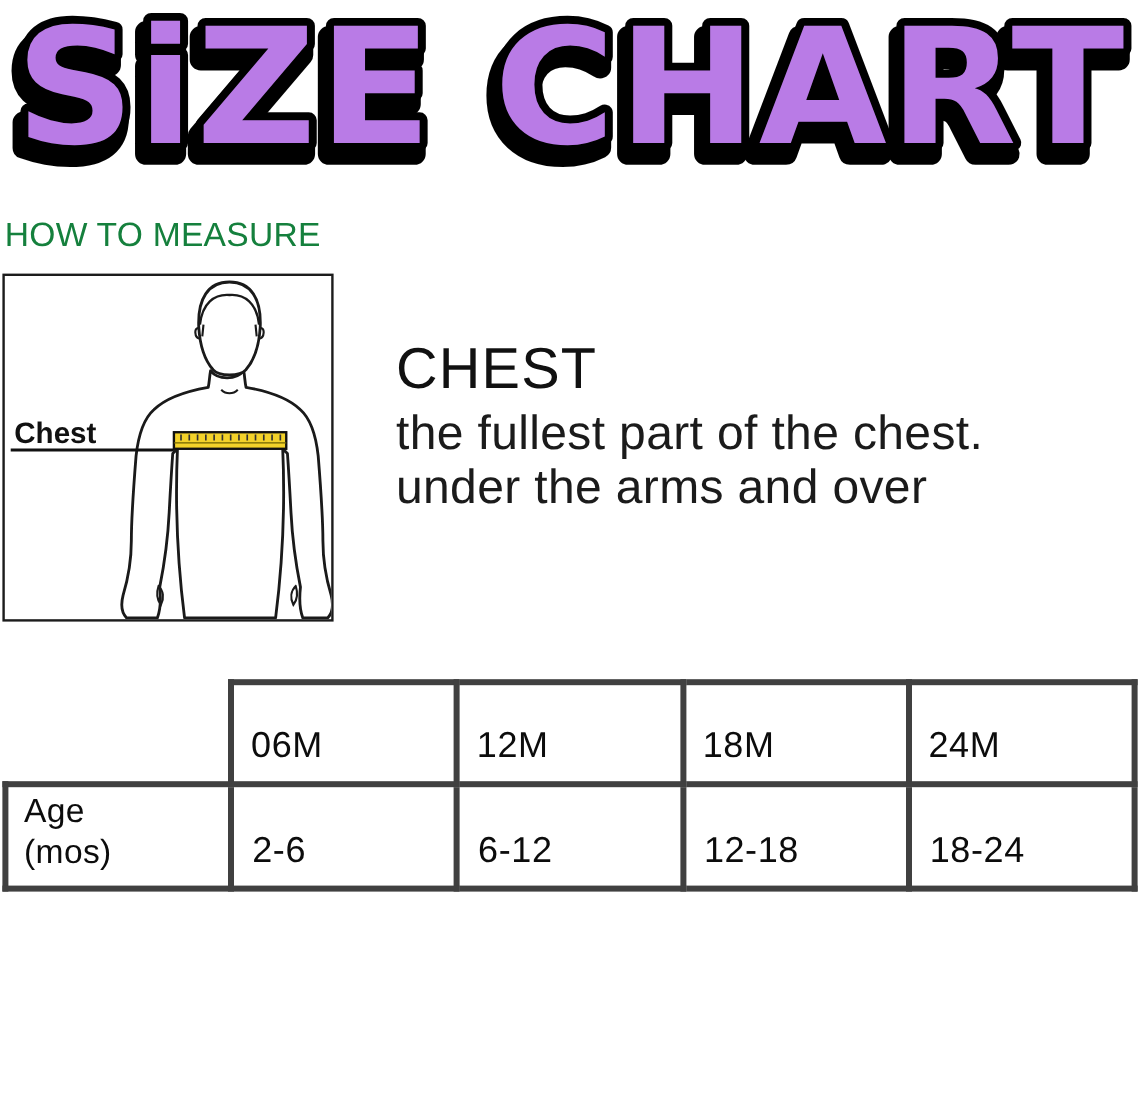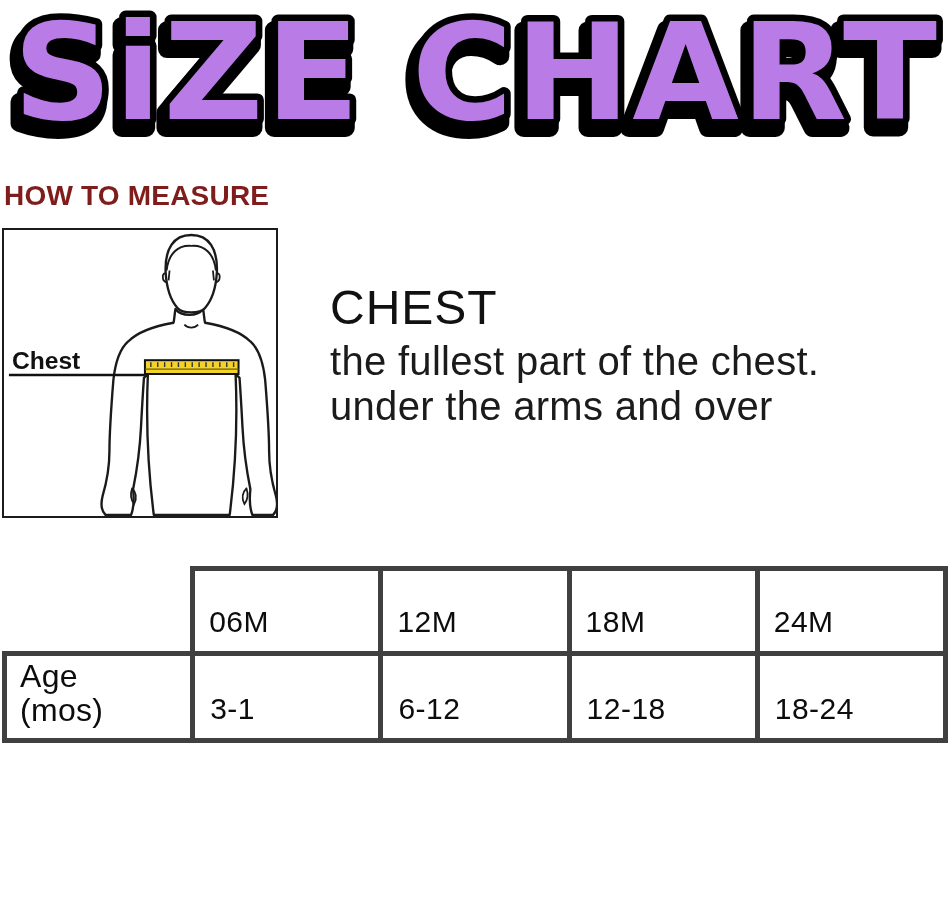--- a/index.html
+++ b/index.html
@@ -9,21 +9,21 @@
     font-family:"Liberation Sans", sans-serif; color:#000;
   }
 
   
   .title-wrap { position:absolute; left:0; top:0; width:952px; height:152px; }
   .title-wrap svg { display:block; }
 
   
   .howto {
     position:absolute; left:4px; top:180px; margin:0;
-    font-size:28px; font-weight:bold; letter-spacing:0.2px; color:#7f1d1d;
+    font-size:28px; font-weight:normal; letter-spacing:0.2px; color:#15803d;
   }
 
   
   .figure-box {
     position:absolute; left:2px; top:228px;
     width:272px; height:286px; border:2px solid #1c1c1c; background:#fff;
   }
   .figure-box svg { display:block; }
 
   
@@ -45,21 +45,21 @@
   table.size-table col { width:20%; }
   table.size-table th, table.size-table td {
     border:5px solid #404040; background:#fff;
     vertical-align:bottom; text-align:left;
     font-weight:normal; color:#0c0c0c;
   }
   table.size-table td.ghost { border:none; background:transparent; }
   tr.hdr-row { height:85px; }
   tr.body-row { height:87px; }
   th.col-hdr { font-size:30px; padding:0 0 12px 14px; letter-spacing:0.5px; }
-  th.row-hdr { font-size:32px; font-weight:bold; line-height:34px;
+  th.row-hdr { font-size:28px; font-weight:bold; line-height:34px;
                padding:0 0 11px 13px; letter-spacing:0.3px; }
   td.val { font-size:30px; padding:0 0 12px 15px; letter-spacing:0.5px; }
   td.val.lift { padding-bottom:28px; }
 </style>
 </head>
 <body>
 
 <div class="page">
 
   <div class="title-wrap">
@@ -133,21 +133,21 @@
         <th class="col-hdr">18M</th>
         <th class="col-hdr">24M</th>
       </tr>
     </thead>
     <tbody>
       <tr class="body-row">
         <th class="row-hdr">
           <div>Age</div>
           <div>(mos)</div>
         </th>
-        <td class="val">3-1</td>
+        <td class="val">2-6</td>
         <td class="val">6-12</td>
         <td class="val">12-18</td>
         <td class="val">18-24</td>
       </tr>
     </tbody>
   </table>
 
 </div>
 
 </body></html>

